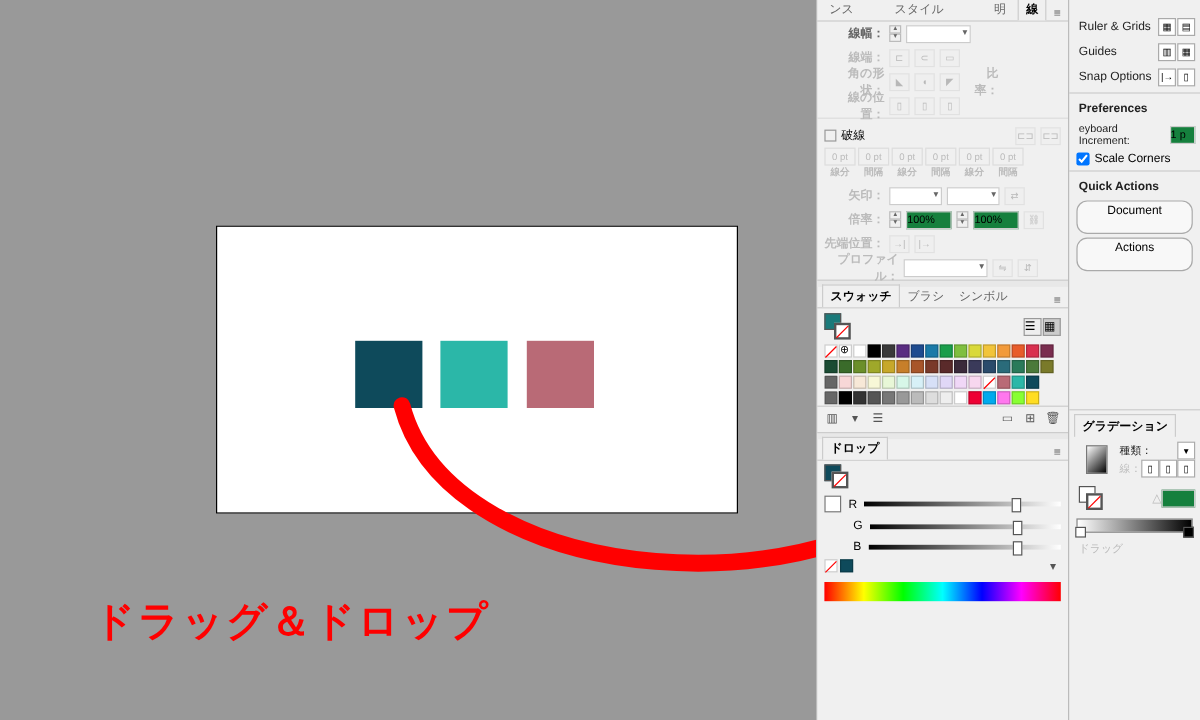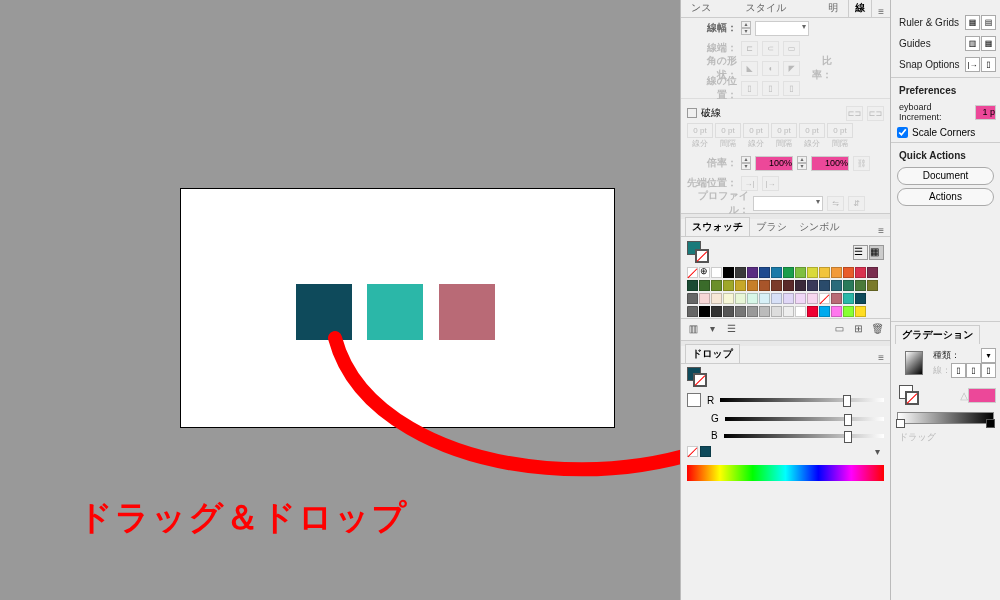--- a/index.html
+++ b/index.html
@@ -32,33 +32,33 @@
   
   .col1 { position: absolute; left: 680px; top: 0; width: 210px; height: 600px; background: #f0f0f0; border-left:1px solid #bbb; font-size:10px;}
   .tabs { display:flex; border-bottom:1px solid #ccc; height:18px; align-items:flex-end; padding-left:4px;}
   .tab { padding:2px 6px; color:#666; font-size:10px; }
   .tab.active { border:1px solid #ccc; border-bottom:none; background:#f0f0f0; color:#000; font-weight:bold;}
   .menu-dots { margin-left:auto; padding:0 6px; color:#666;}
 
   .prop-row { display:flex; align-items:center; height:20px; padding:0 6px; gap:4px; }
   .prop-label { color:#666; font-size:10px; width:50px; text-align:right;font-weight:bold; }
   .prop-label.disabled { color:#bbb; }
-  .mini-input { width:38px; height:15px; border:1px solid #ccc; background:#ec4899; font-size:9px; text-align:right; line-height:13px;}
+  .mini-input { width:38px; height:15px; border:1px solid #ccc; background:#15803d; font-size:9px; text-align:left; line-height:13px;}
   .mini-select { width:44px; height:15px; border:1px solid #ccc; background:#fff; position:relative;}
   .mini-select::after { content:"▾"; position:absolute; right:2px; top:0; font-size:8px; color:#666;}
   .icon-btn { width:17px; height:15px; border:1px solid #ccc; background:#eee; display:inline-flex; align-items:center; justify-content:center; font-size:8px; color:#666;}
   .icon-btn.disabled { opacity:.4; }
 
   .stepper { display:flex; flex-direction:column; width:10px;}
   .stepper div { height:7px; border:1px solid #bbb; font-size:6px; text-align:center; line-height:5px; color:#666;}
 
   .dashed-section { border-top:1px solid #ddd; padding:4px 6px; }
   .dash-row { display:flex; gap:2px; }
   .dash-box { width:26px; height:15px; border:1px solid #ddd; color:#bbb; font-size:8px; text-align:center; line-height:13px;}
-  .dash-lbl { font-size:8px; color:#bbb; width:26px; text-align:center;}
+  .dash-lbl { font-size:8px; color:#bbb; width:26px; text-align:center;font-weight:bold;}
 
   .section-gap { height:6px; border-top:1px solid #ccc; background:#e8e8e8;}
 
   
   .swatch-header { display:flex; height:18px; align-items:flex-end; border-bottom:1px solid #ccc; padding-left:4px;}
   .swatch-current { display:flex; align-items:center; padding:4px 6px; gap:2px;}
   .fill-stroke { width:22px; height:22px; position:relative;}
   .fill-sw { width:14px; height:14px; background:#1a7a7a; border:1px solid #555; position:absolute; top:0; left:0;}
   .stroke-sw { width:14px; height:14px; border:2px solid #555; background:#fff; position:absolute; bottom:0; right:0;}
   .stroke-sw::after{content:""; position:absolute; width:140%; height:1px; background:red; transform:rotate(-45deg); top:50%; left:-20%;}
@@ -87,21 +87,21 @@
 
   
   .col2 { position:absolute; left:890px; top:0; width:110px; height:600px; background:#f0f0f0; font-size:10px; border-left:1px solid #bbb;}
   .col2 .row { display:flex; align-items:center; justify-content:space-between; padding:3px 4px 3px 8px; }
   .col2 .lbl { color:#222; font-size:10px;}
   .col2 .btns { display:flex; gap:1px;}
   .col2 .btn { width:15px; height:15px; border:1px solid #aaa; background:#fff; font-size:8px; display:flex; align-items:center; justify-content:center;}
   .col2 .sec { border-top:1px solid #ccc; padding-top:4px; margin-top:2px;}
   .ck { display:flex; align-items:center; gap:4px; padding:2px 6px;}
   .ck input { width:11px; height:11px;}
-  .wide-btn { margin:3px 6px; height:18px; border:1px solid #aaa; background:#f8f8f8; text-align:center; line-height:16px; font-size:10px; border-radius:9px;}
+  .wide-btn { margin:3px 6px; height:28px; border:1px solid #aaa; background:#f8f8f8; text-align:center; line-height:16px; font-size:10px; border-radius:9px;}
 
   .grad-preview { width:24px; height:24px; margin:4px 6px; border:1px solid #777; background:linear-gradient(135deg,#fff,#000);}
   .grad-bar { margin:4px 6px; height:12px; border:1px solid #888; background:linear-gradient(90deg,#fff,#000); position:relative;}
   .grad-bar::before, .grad-bar::after { content:""; position:absolute; bottom:-5px; width:7px; height:7px; border:1px solid #555;}
   .grad-bar::before{ left:-2px; background:#fff;}
   .grad-bar::after{ right:-2px; background:#000;}
 
 </style>
 </head>
 <body>
@@ -184,20 +184,26 @@
     <div class="dash-row">
       <div class="dash-lbl">線分</div>
       <div class="dash-lbl">間隔</div>
       <div class="dash-lbl">線分</div>
       <div class="dash-lbl">間隔</div>
       <div class="dash-lbl">線分</div>
       <div class="dash-lbl">間隔</div>
     </div>
   </div>
 
+  <div class="prop-row">
+    <span class="prop-label disabled">矢印：</span>
+    <div class="mini-select"></div>
+    <div class="mini-select"></div>
+    <div class="icon-btn disabled">⇄</div>
+  </div>
   <div class="prop-row">
     <span class="prop-label disabled">倍率：</span>
     <div class="stepper">
         <div>▴</div>
         <div>▾</div>
       </div>
     <div class="mini-input">100%</div>
     <div class="stepper">
         <div>▴</div>
         <div>▾</div>

